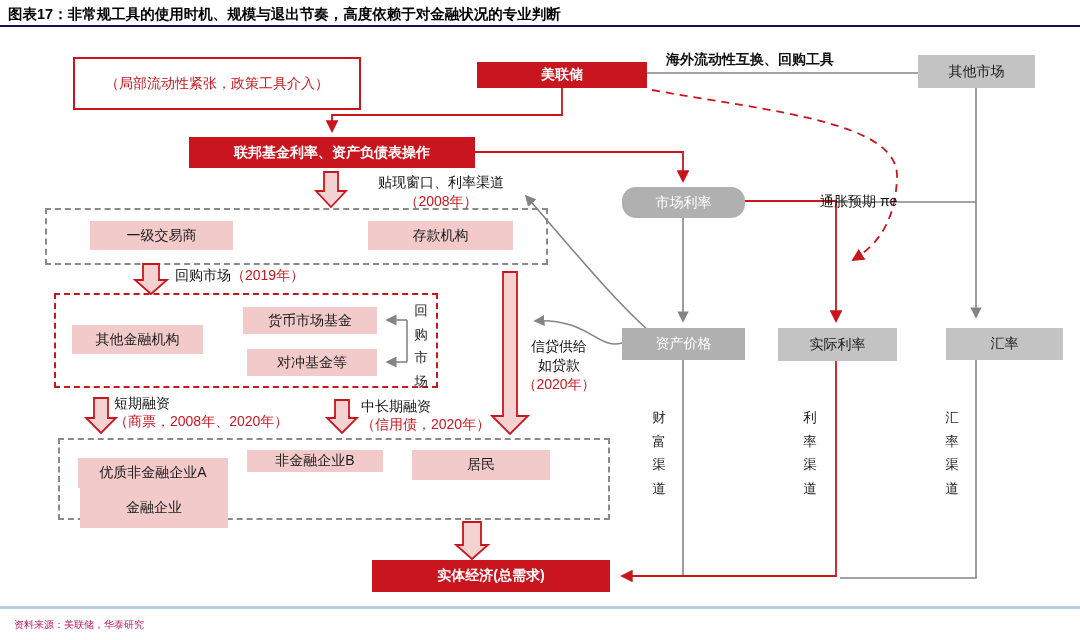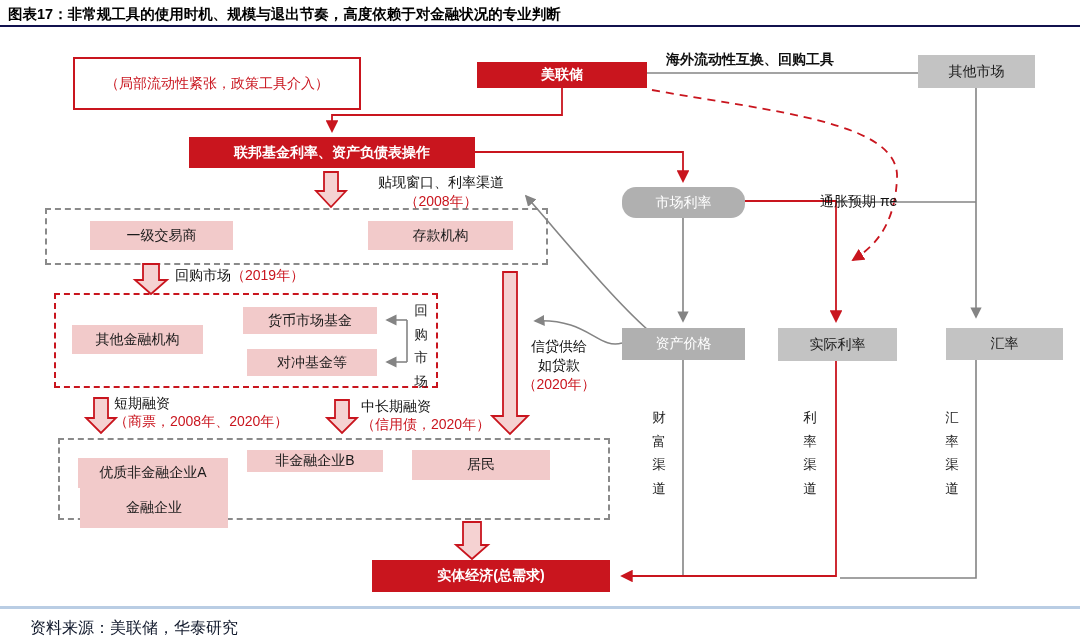--- a/index.html
+++ b/index.html
@@ -2,21 +2,21 @@
 <html><head>
 <meta charset="utf-8">
 <style>
   html,body{margin:0;padding:0;background:#ffffff;}
   #canvas{position:relative;width:1080px;height:640px;background:#ffffff;overflow:hidden;
           font-family:"Liberation Sans", sans-serif;color:#111;}
   
   .hdr{position:absolute;left:8px;top:5px;font-size:14.5px;font-weight:bold;color:#000;}
   .hdr-rule{position:absolute;left:0;top:25px;width:1080px;height:2px;background:#11114e;}
   .ftr-rule{position:absolute;left:0;top:606px;width:1080px;height:3px;background:#b9cde4;}
-  .ftr{position:absolute;left:30px;top:618px;font-size:16px;color:#0f172a;
+  .ftr{position:absolute;left:14px;top:618px;font-size:10px;color:#be185d;
        font-family:"Liberation Serif", serif;}
   
   .bx{position:absolute;display:flex;align-items:center;justify-content:center;
       font-size:14px;line-height:1.1;text-align:center;box-sizing:border-box;}
   .red-solid{background:#c9151e;color:#fff;}
   .red-outline{background:#fff;border:2px solid #c9151e;color:#c9151e;}
   .gray-dark{background:#b0b0b0;color:#fff;}
   .gray-light{background:#c3c3c3;color:#1a1a1a;}
   .pink{background:#f2caca;color:#1a1a1a;}
   .dashed-gray{position:absolute;border:2px dashed #8a8a8a;box-sizing:border-box;}

